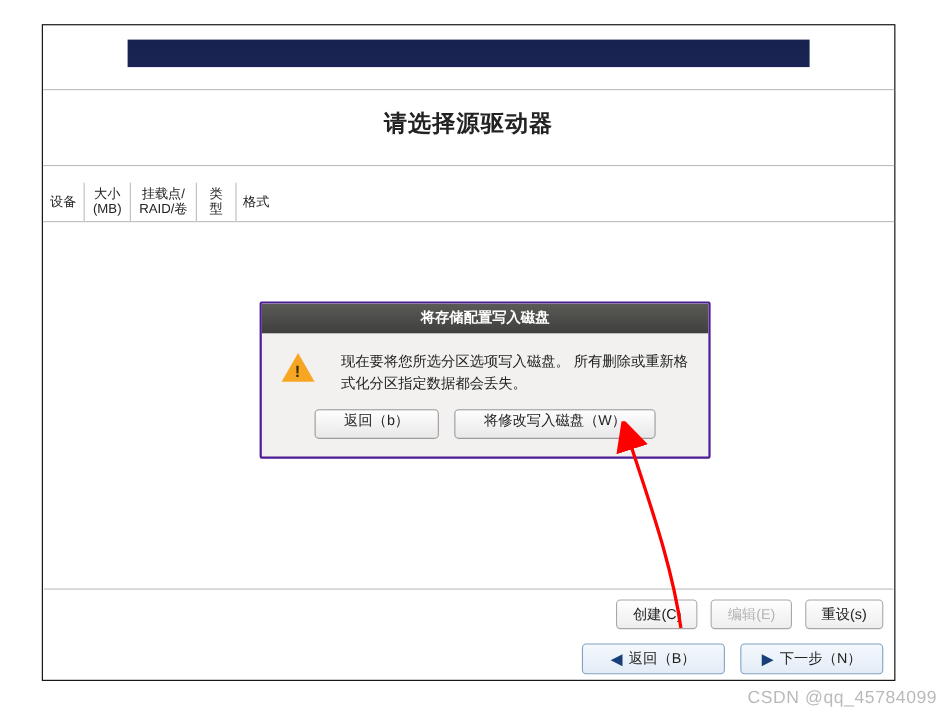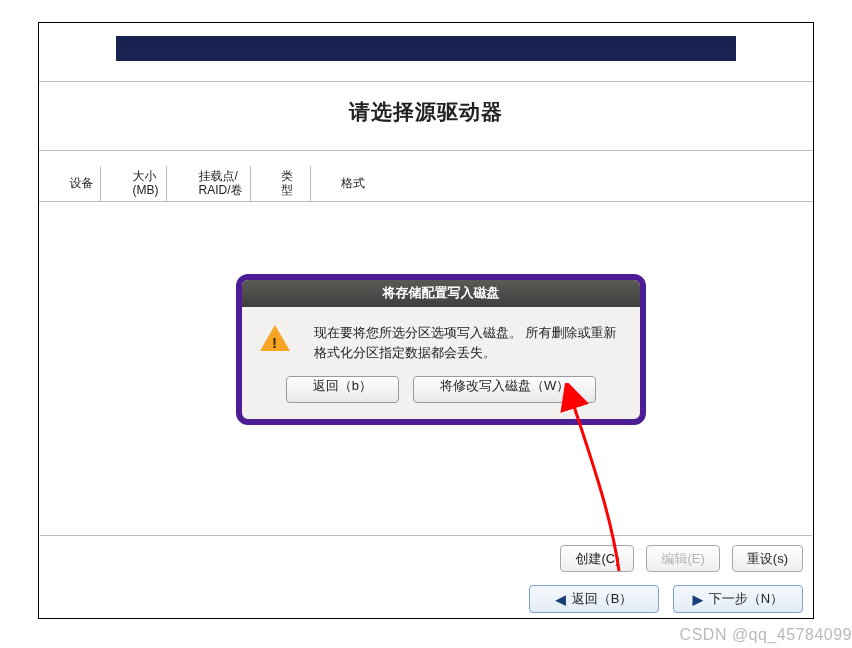--- a/index.html
+++ b/index.html
@@ -49,24 +49,23 @@
       align-items: stretch;
       border-bottom: 1px solid #bcbcbc;
       font-size: 12px;
     }
     .th {
       display: flex;
       align-items: center;
       justify-content: center;
       border-right: 1px solid #bcbcbc;
       padding: 2px 6px;
-      text-align: left;
+      text-align: center;
       line-height: 1.15;
       white-space: pre-line;
-      margin-left: 24px;
     }
     .th:last-child { border-right: none; }
     .body-area {
       position: absolute;
       left: 1px; right: 1px; top: 180px; bottom: 82px;
       border-bottom: 1px solid #bcbcbc;
     }
     .buttons-row {
       position: absolute;
       right: 10px; top: 522px;
@@ -110,22 +109,22 @@
       display: inline-block;
       font-size: 13px;
       font-weight: bold;
       color: #1a3e78;
     }
     
     .dialog {
       position: absolute;
       left: 197px; top: 251px;
       width: 410px;
-      border: 6px solid #4c1d95;
-      border-radius: 12px;
+      border: 2px solid #4c1d95;
+      border-radius: 2px;
       background: #f2f1f0;
       overflow: hidden;
     }
     .dlg-title {
       background: linear-gradient(#5a5a57,#3f3f3d);
       color: #fff;
       font-size: 13px;
       font-weight: 700;
       text-align: center;
       padding: 4px 0 5px 0;

